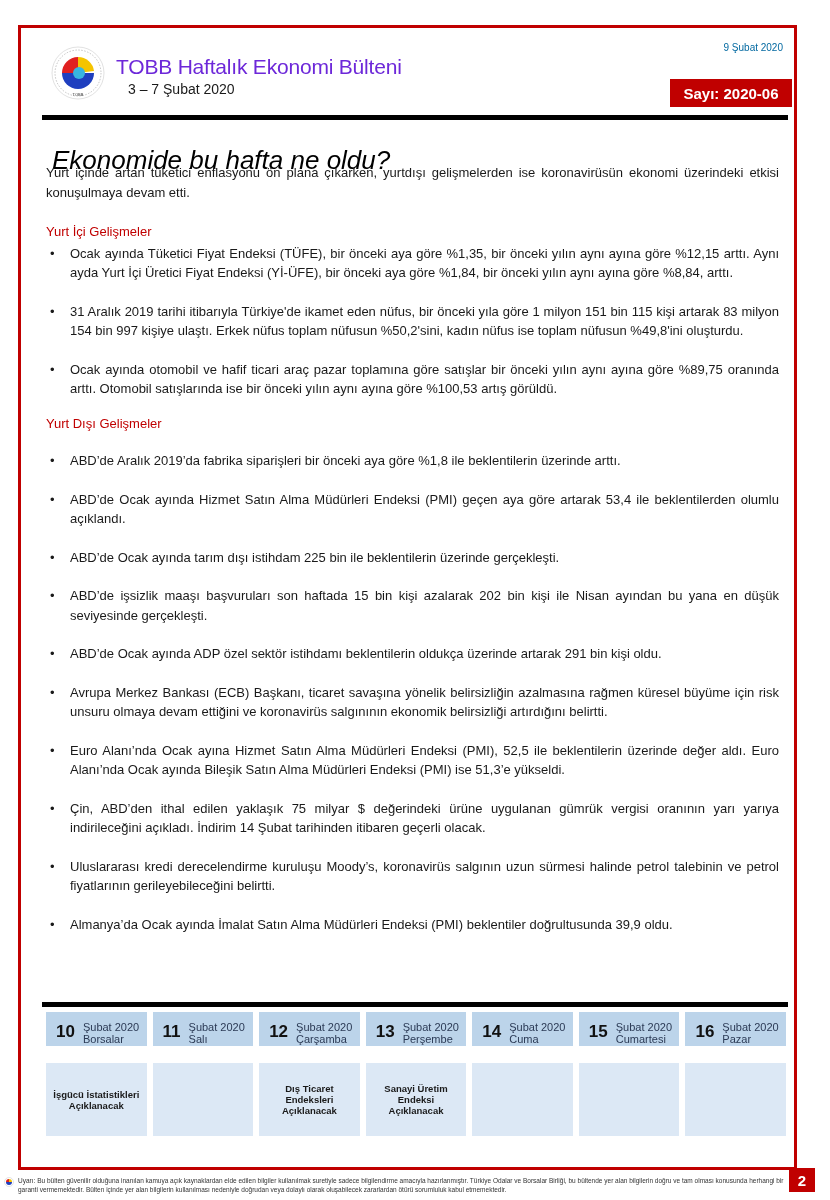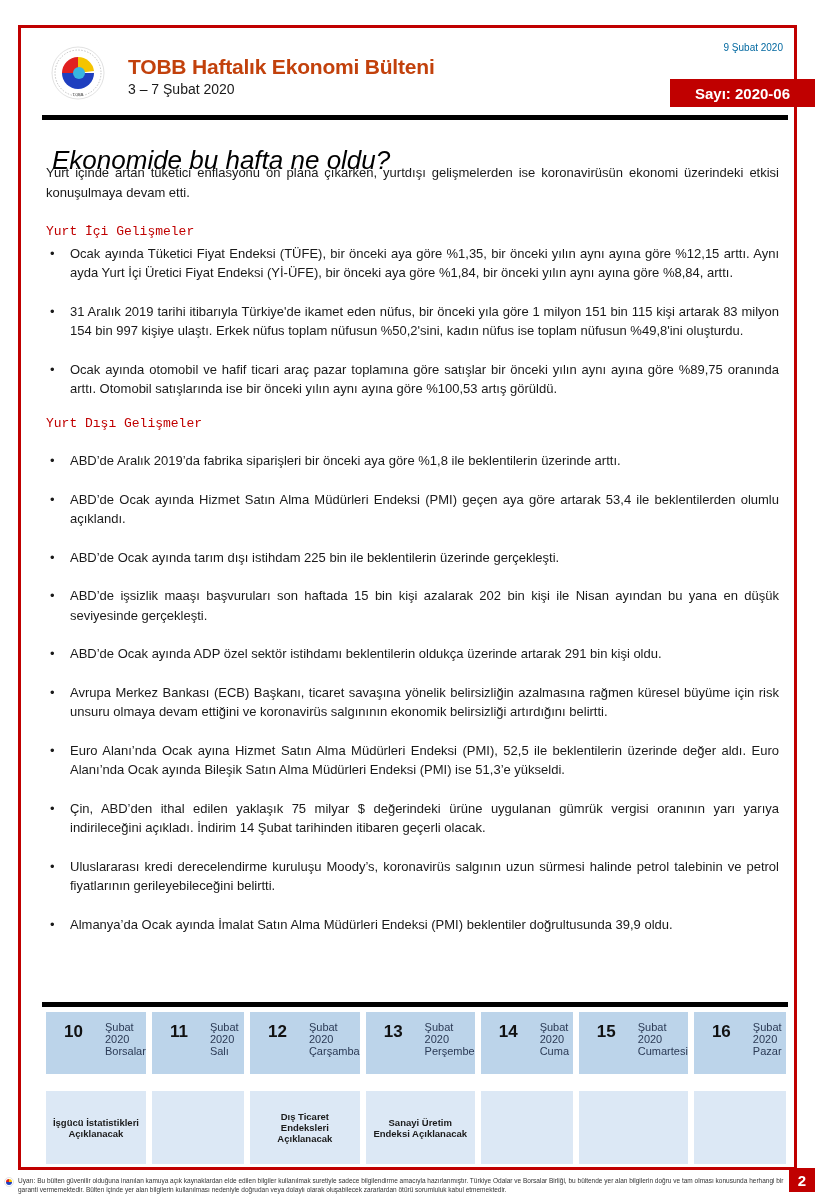--- a/index.html
+++ b/index.html
@@ -1,43 +1,43 @@
 <!DOCTYPE html>
 <html><head>
 <meta charset="utf-8">
 <style>
   html, body { margin: 0; padding: 0; background: #ffffff; }
   body { width: 830px; height: 1200px; position: relative; overflow: hidden;
          font-family: "Liberation Sans", "DejaVu Sans", sans-serif; color: #1a1a1a; }
   .frame { position: absolute; left: 18px; top: 25px; width: 773px; height: 1139px;
            border: 3px solid #c00000; box-sizing: content-box; }
   .logo { position: absolute; left: 50px; top: 45px; width: 56px; height: 56px; }
-  .title { position: absolute; left: 128px; top: 55px; font-size: 21px; color: #c2410c; letter-spacing: -0.2px; font-weight: bold; }
+  .title { position: absolute; left: 116px; top: 55px; font-size: 21px; color: #6d28d9; letter-spacing: -0.2px; }
   .subtitle { position: absolute; left: 128px; top: 81px; font-size: 14px; color: #1a1a1a; }
   .date { position: absolute; right: 47px; top: 42px; font-size: 10px; color: #0369a1; }
-  .issue { position: absolute; left: 670px; top: 79px; width: 145px; height: 28px; background: #c00000;
+  .issue { position: absolute; left: 670px; top: 79px; width: 122px; height: 28px; background: #c00000;
            color: #fff; font-size: 15px; font-weight: bold; display: flex; align-items: center; justify-content: center; }
   .rule { position: absolute; left: 42px; width: 746px; height: 5px; background: #000; }
   .rule.top { top: 115px; }
   .rule.cal { top: 1002px; }
   .section-title { position: absolute; left: 52px; top: 128px; font-size: 26px; color: #000000; font-style: italic; font-weight: normal; }
   .content { position: absolute; left: 46px; top: 163px; width: 733px; font-size: 13px; line-height: 19.5px; color: #1a1a1a; }
   .intro { margin: 0 0 20px 0; text-align: justify; }
-  .subhead { color: #c00000; margin: 8px 0 2px 0; font-size: 13px; font-family: Liberation Mono, monospace; }
+  .subhead { color: #c00000; margin: 8px 0 2px 0; font-size: 13px; }
   ul.bullets { list-style: none; margin: 0; padding: 0; }
   ul.bullets li { position: relative; padding-left: 24px; text-align: justify; margin-bottom: 19px; }
   ul.bullets li .dot { position: absolute; left: 4px; top: 0; }
   ul.domestic li:last-child { margin-bottom: 15px; }
   .subhead.foreign { margin-bottom: 18px; }
   .cal-grid { position: absolute; left: 46px; top: 1012px; width: 740px; display: grid;
               grid-template-columns: repeat(7, 1fr); column-gap: 6px; }
   .day { display: flex; flex-direction: column; }
-  .day-head { height: 62px; background: #bcd4ea; display: flex; align-items: flex-start; padding: 8px 0 0 18px; box-sizing: border-box; }
+  .day-head { height: 34px; background: #bcd4ea; display: flex; align-items: flex-start; padding: 8px 0 0 10px; box-sizing: border-box; }
   .day-num { font-size: 17px; font-weight: bold; color: #111; margin-right: 8px; line-height: 24px; }
-  .day-meta { font-size: 11px; color: #2b3a55; line-height: 12px; padding-top: 1px; margin-left: 14px; }
+  .day-meta { font-size: 11px; color: #2b3a55; line-height: 12px; padding-top: 1px; }
   .day-body { height: 73px; margin-top: 17px; background: #dce8f5; display: flex; align-items: center; justify-content: center;
               text-align: center; font-size: 9.5px; font-weight: bold; line-height: 11px; color: #1a1a1a; padding: 0 6px; }
   .disclaimer { position: absolute; left: 16px; top: 1176px; width: 770px; font-size: 6.5px; line-height: 9px; color: #333; padding-left: 2px; }
   .disclaimer-logo { position: absolute; left: 4px; top: 1177px; width: 10px; height: 10px; }
   .page-num { position: absolute; left: 789px; top: 1168px; width: 26px; height: 24px; background: #c00000; color: #fff;
               font-weight: bold; font-size: 15px; display: flex; align-items: center; justify-content: center; }
 </style>
 </head>
 <body>
 

